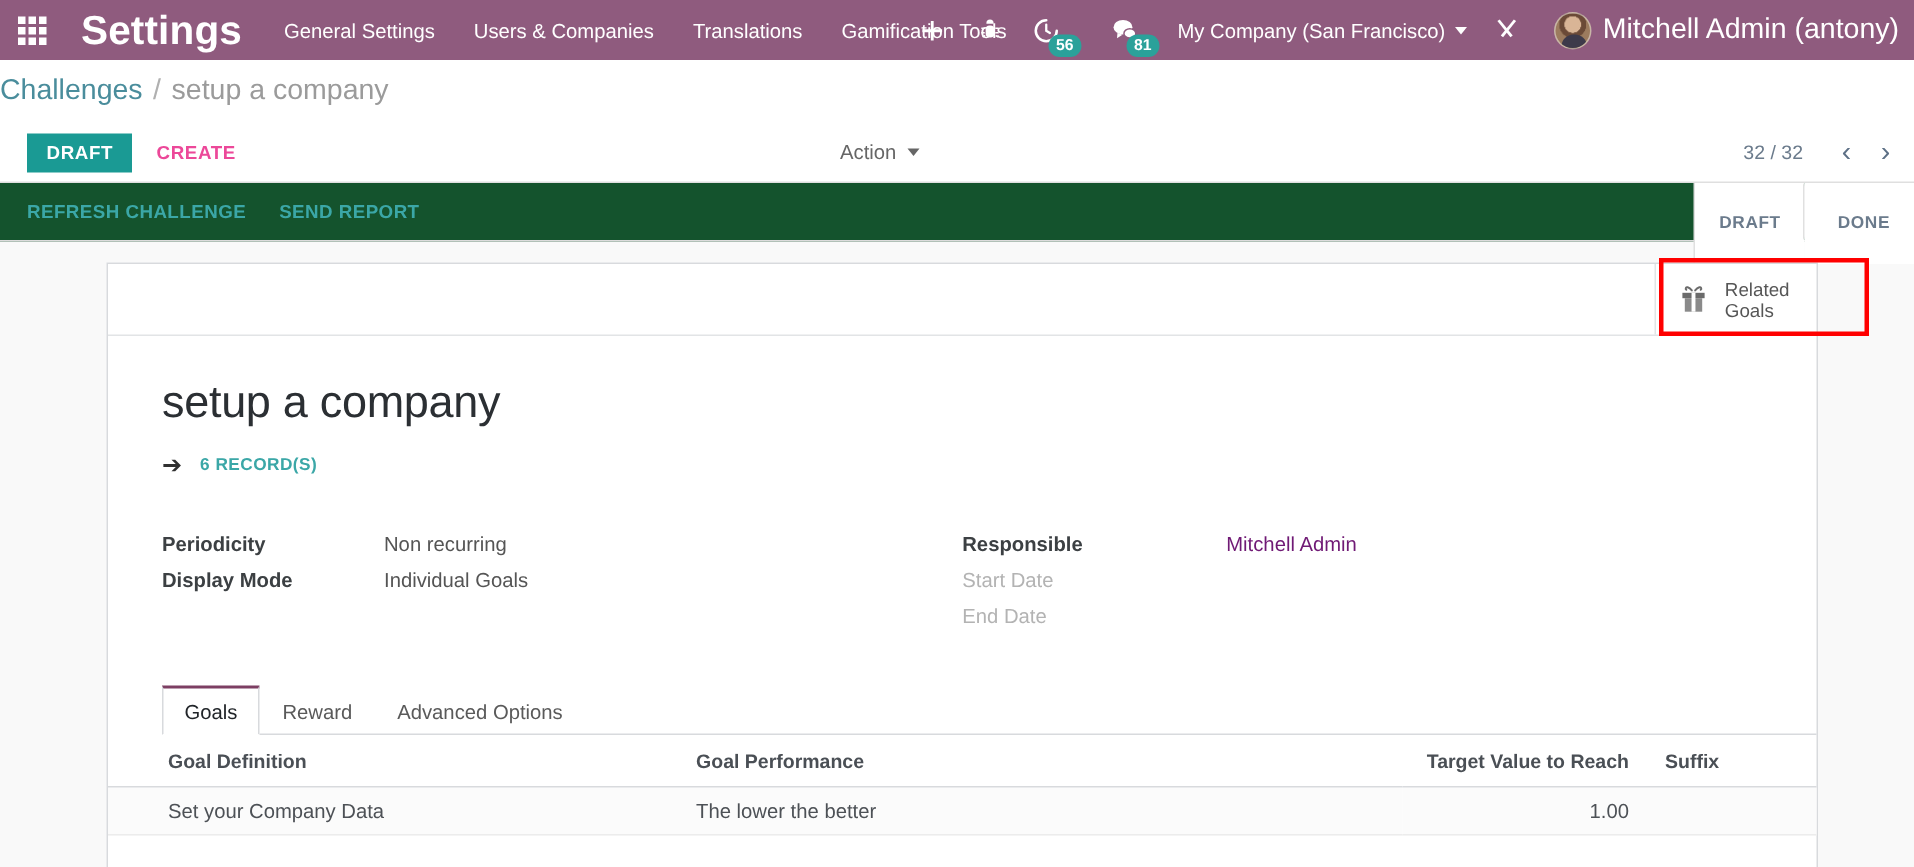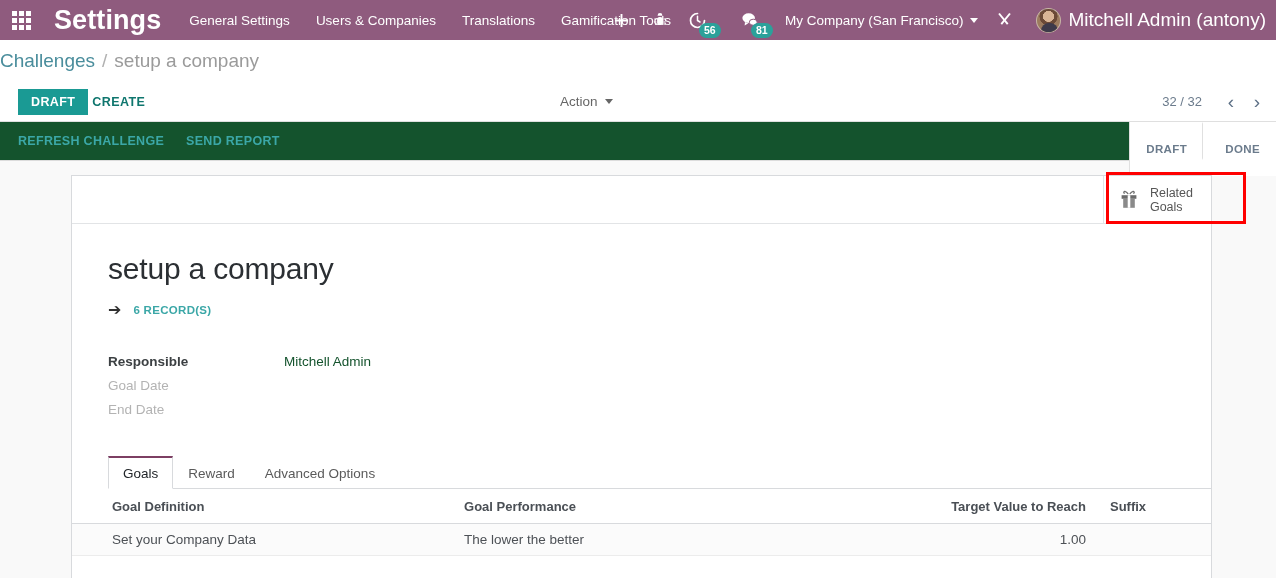--- a/index.html
+++ b/index.html
@@ -79,22 +79,22 @@
     height: 40px; background:#fff; display: flex; align-items: center;
     padding-left: 18px; position: relative;
     border-bottom: 1px solid #dfdfdf;
   }
   .btn-edit {
     background: #1a9a94; color: #fff; font-size: 12.5px; font-weight: 700;
     padding: 6px 13px; letter-spacing: .4px; cursor: pointer; border: none;
     font-family: inherit;
   }
   .btn-create {
-    color: #0f766e; font-size: 12.5px; font-weight: 700; letter-spacing: .4px;
-    margin-left: 4px; cursor: pointer; background: none; border: none; font-family: inherit;
+    color: #ec4899; font-size: 12.5px; font-weight: 700; letter-spacing: .4px;
+    margin-left: 16px; cursor: pointer; background: none; border: none; font-family: inherit;
   }
   .action-menu {
     position: absolute; left: 560px; font-size: 13.5px; color: #666;
     display: flex; align-items: center; gap: 7px; cursor: pointer;
   }
   .caret-dk { width:0;height:0;border-left:4px solid transparent;border-right:4px solid transparent;border-top:5px solid #666; }
   .pager {
     position: absolute; right: 8px; display: flex; align-items: center; gap: 4px;
     font-size: 13px; color: #6b7b8c;
   }
@@ -173,21 +173,21 @@
   }
 
   .fields-grid {
     display: flex; margin-top: 30px; font-size: 13.5px;
   }
   .fcol { width: 536px; }
   .frow { display: flex; height: 24px; align-items: center; }
   .flabel { width: 148px; font-weight: 700; color: #3c4043; }
   .flabel.muted { font-weight: 400; color: #b3b3b3; }
   .fvalue { color: #555; }
-  .fvalue.link { color: #14532d; cursor: pointer; padding-left: 28px; }
+  .fvalue.link { color: #701a75; cursor: pointer; padding-left: 28px; }
 
   
   .tabs { display: flex; margin: 34px 0 0 36px; border-bottom: 1px solid #d8dadd; }
   .tab {
     padding: 8px 14px 7px 14px; font-size: 13.5px; color: #5a5a5a; cursor: pointer;
     border: 1px solid transparent; background: transparent; position: relative; top: 1px;
     font-family: inherit;
   }
   .tab.active {
     color: #212529; background: #fff;
@@ -334,25 +334,35 @@
 
 
       <div class="records-line">
         <span class="arrow-ico">➔</span>
         <span class="records-link">6 RECORD(S)</span>
       </div>
 
       <div class="fields-grid">
         <div class="fcol">
           <div class="frow">
+            <span class="flabel">Periodicity</span>
+            <span class="fvalue">Non recurring</span>
+          </div>
+          <div class="frow">
+            <span class="flabel">Display Mode</span>
+            <span class="fvalue">Individual Goals</span>
+          </div>
+        </div>
+        <div class="fcol">
+          <div class="frow">
             <span class="flabel">Responsible</span>
             <span class="fvalue link">Mitchell Admin</span>
           </div>
           <div class="frow">
-            <span class="flabel muted">Goal Date</span>
+            <span class="flabel muted">Start Date</span>
             <span class="fvalue"></span>
           </div>
           <div class="frow">
             <span class="flabel muted">End Date</span>
             <span class="fvalue"></span>
           </div>
         </div>
       </div>
     </div>
 

